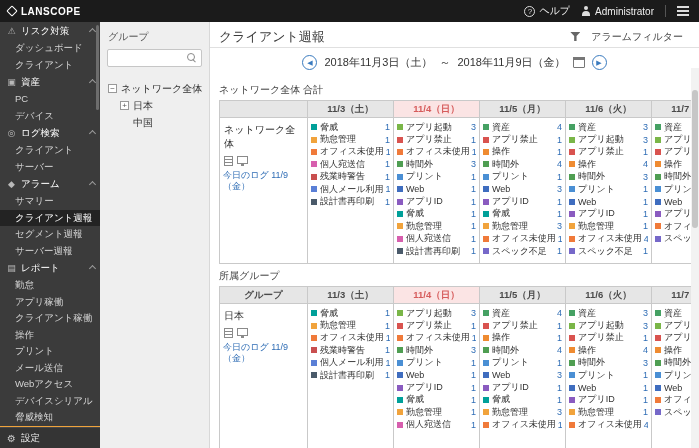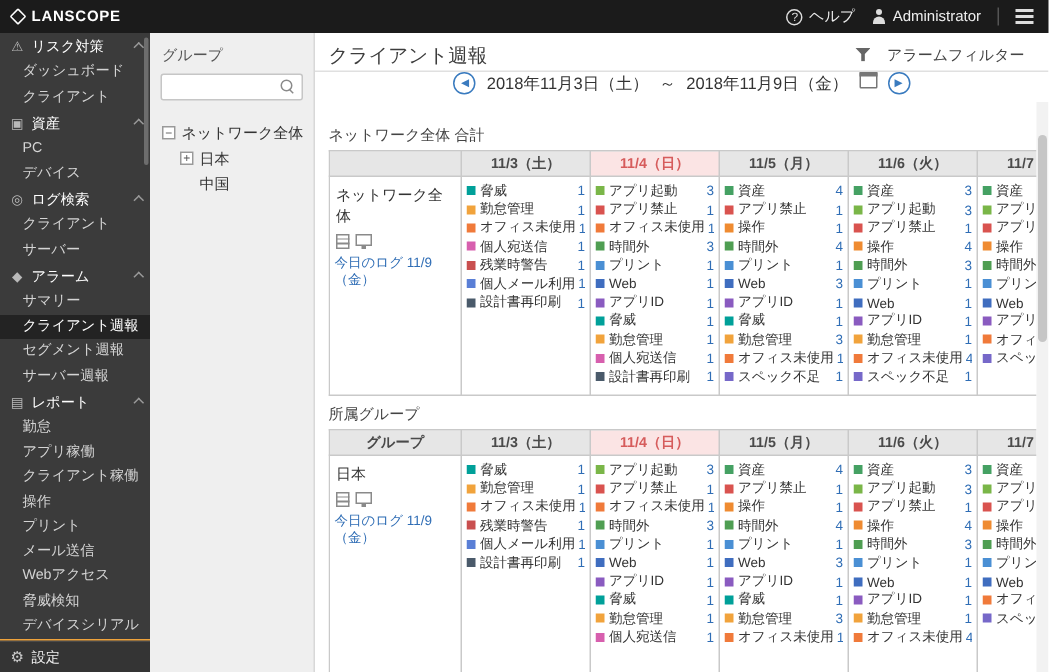--- a/index.html
+++ b/index.html
@@ -61,21 +61,21 @@
   .tree-box.hidden { visibility:hidden; }
 
   
   .main { position:absolute; left:210px; top:22px; width:489px; height:426px; background:#fff; overflow:hidden; }
   .main-header { height:26px; display:flex; align-items:center; justify-content:space-between;
                  padding:4px 16px 0 9px; border-bottom:1px solid #e0e0e0; }
   .main-title { font-size:13px; color:#3c3c3c; }
   .filter { display:flex; align-items:center; gap:11px; font-size:10px; color:#444; cursor:pointer; }
   .funnel { width:10px; height:9px; background:#666;
             clip-path:polygon(0 0,100% 0,62% 45%,62% 100%,38% 100%,38% 45%); }
-  .date-nav { height:28px; display:flex; align-items:flex-start; justify-content:center; gap:7px;
+  .date-nav { height:28px; display:flex; align-items:center; justify-content:center; gap:7px;
               font-size:11px; color:#333; }
   .nav-circle { width:15px; height:15px; border:1px solid #3a7bbf; border-radius:50%; color:#3a7bbf;
                 font-size:7px; line-height:13px; text-align:center; cursor:pointer; flex:none; }
   .cal { position:relative; width:12px; height:11px; border:1px solid #777; border-radius:1px;
          background:#fff; cursor:pointer; flex:none; }
   .cal::before { content:""; position:absolute; left:-1px; right:-1px; top:-1px; height:3px; background:#777; }
 
   .content { padding:2px 9px 0; }
   .sec-label { font-size:10px; color:#444; margin:5px 0 3px; }
   .table-clip { width:472px; overflow:hidden; }
@@ -165,22 +165,22 @@
         <span>レポート</span>
         <span class="sb-chev"></span>
       </div>
       <div class="sb-item">勤怠</div>
       <div class="sb-item">アプリ稼働</div>
       <div class="sb-item">クライアント稼働</div>
       <div class="sb-item">操作</div>
       <div class="sb-item">プリント</div>
       <div class="sb-item">メール送信</div>
       <div class="sb-item">Webアクセス</div>
+      <div class="sb-item">デバイスシリアル</div>
       <div class="sb-item">脅威検知</div>
-      <div class="sb-item">デバイスシリアル</div>
       <div class="sb-item hl">サーバー</div>
     </div>
   <div class="sb-settings">
     <span class="gear">⚙</span>
     <span>設定</span>
   </div>
 </div>
 
 <div class="grouppanel">
   <div class="gp-title">グループ</div>

